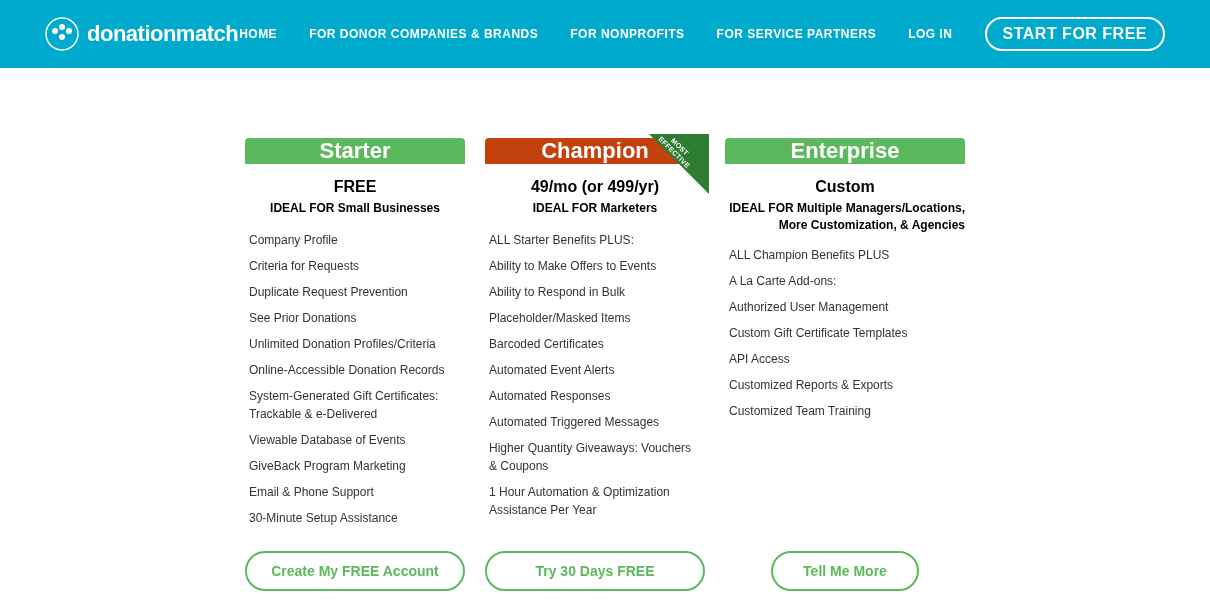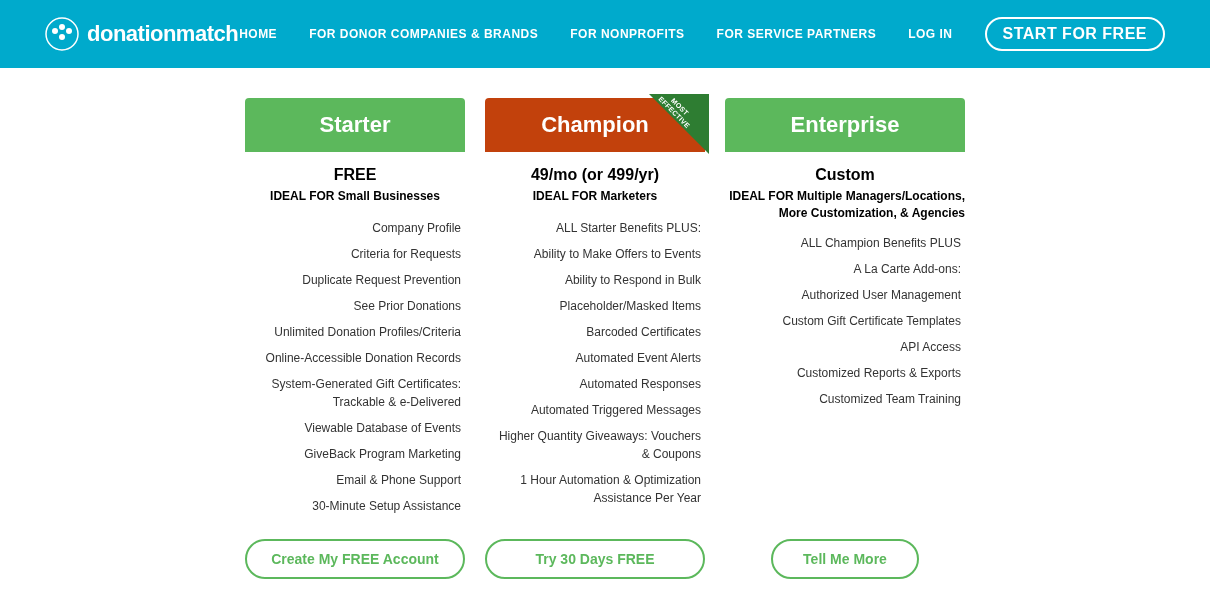--- a/index.html
+++ b/index.html
@@ -68,26 +68,27 @@
       flex-direction: column;
       align-items: center;
       margin: 0 10px;
     }
 
     .plan-header {
       width: 100%;
       background: #5cb85c;
       color: #fff;
       text-align: center;
-      padding: 14px 10px;
+      padding: 0 10px;
       font-size: 22px;
       font-weight: bold;
       border-radius: 4px 4px 0 0;
       position: relative;
       margin-bottom: 0;
+      margin-top: 40px;
     }
 
     .plan-header.champion-header {
       background: #c2410c;
       display: flex;
       align-items: center;
       justify-content: center;
     }
 
     .most-effective-badge {
@@ -133,21 +134,21 @@
       font-size: 12px;
       font-weight: 700;
       text-align: right;
       color: #000;
       margin-bottom: 10px;
       line-height: 1.4;
     }
 
     .plan-features {
       list-style: none;
-      text-align: right;
+      text-align: left;
       font-size: 12px;
       color: #333;
       line-height: 1.5;
       flex: 1;
       width: 100%;
     }
 
     .plan-features li {
       padding: 4px 4px;
       border-top: none;

